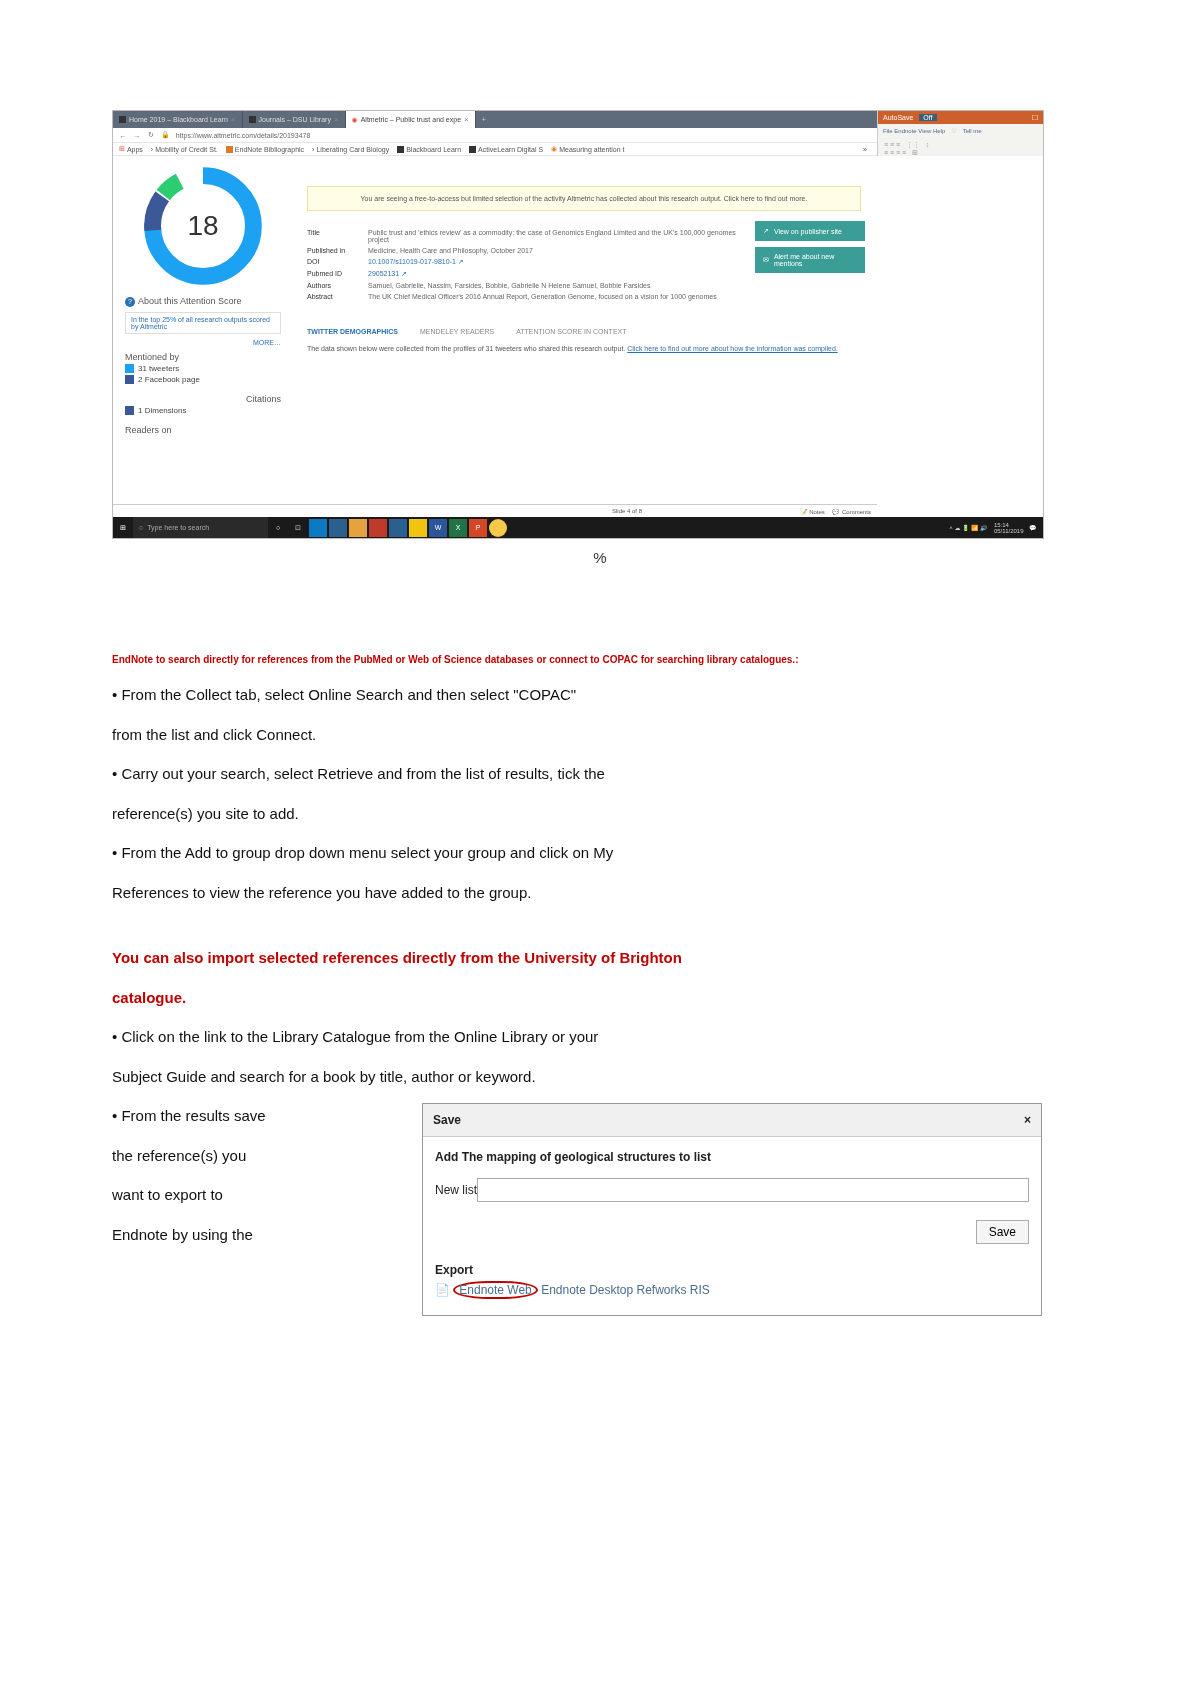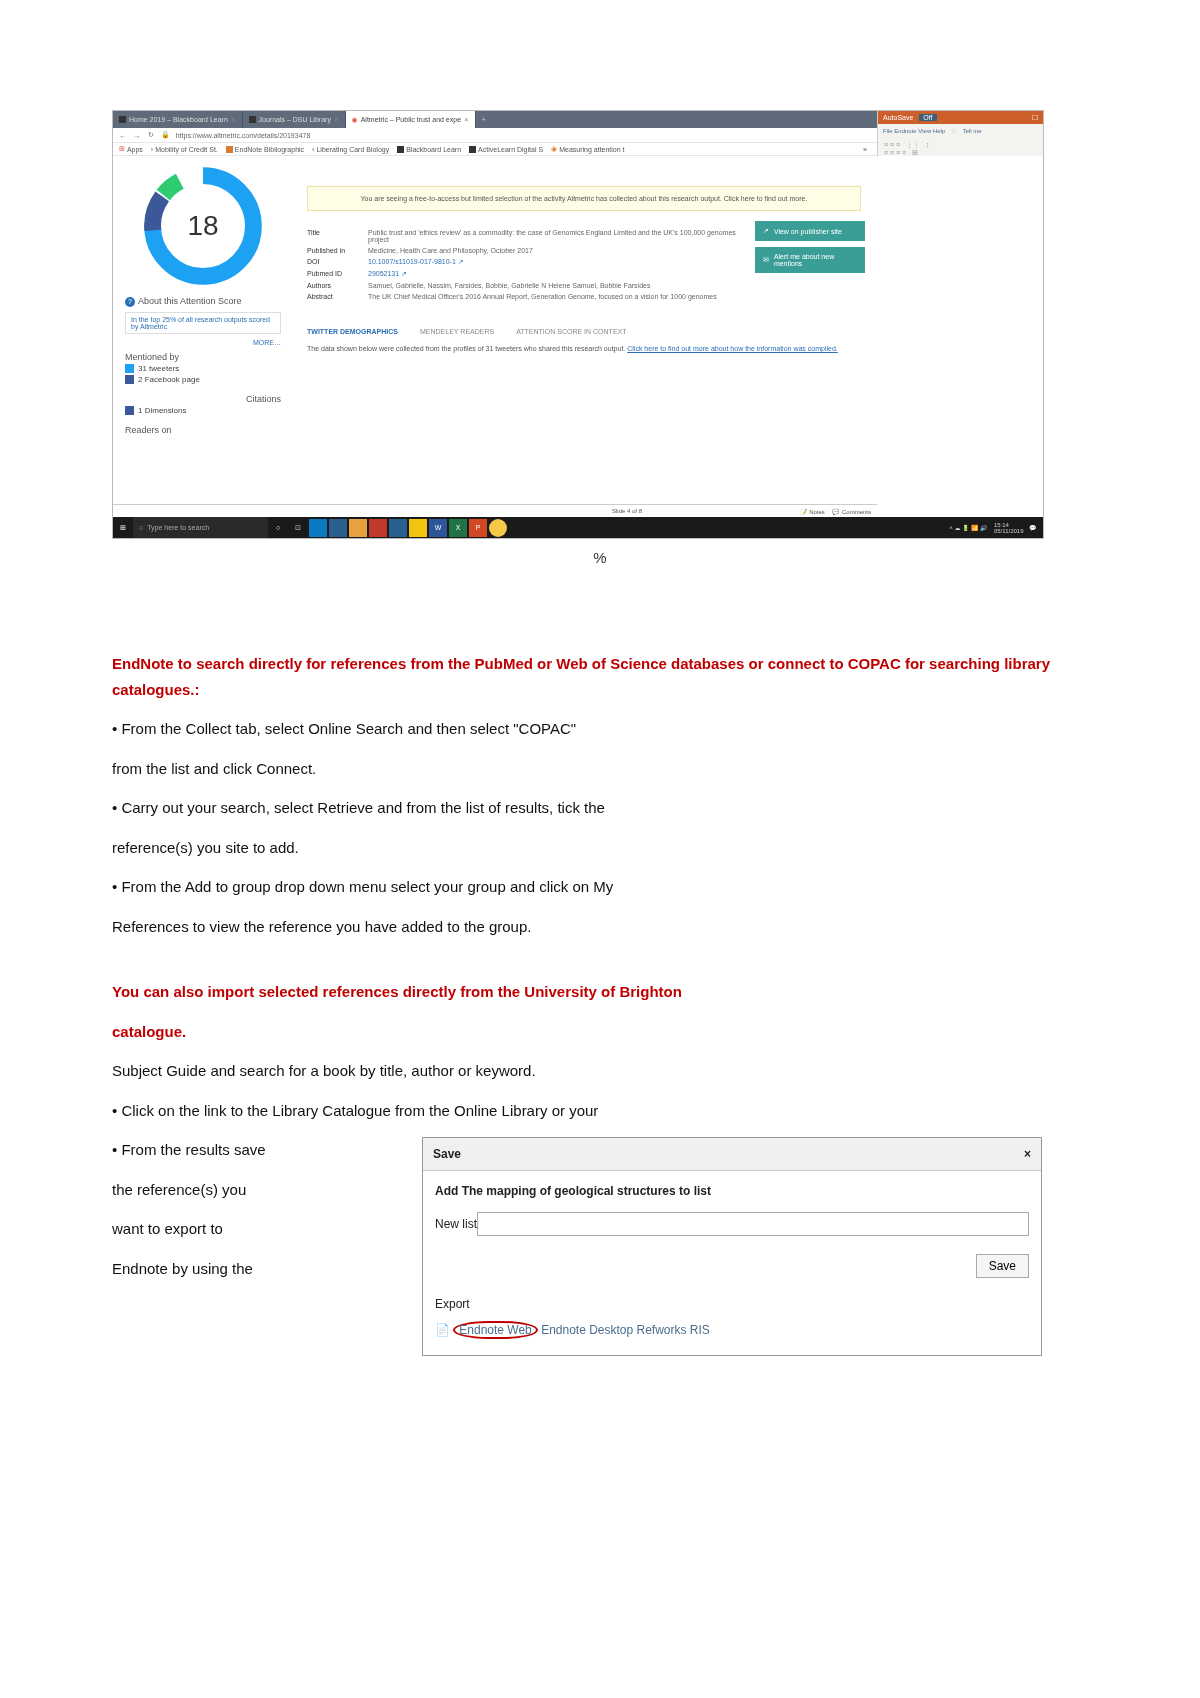--- a/index.html
+++ b/index.html
@@ -236,21 +236,21 @@
     
     .doc-section {
       margin-top: 85px;
       font-size: 15px;
       color: #111;
       line-height: 1.7;
     }
     .red-heading {
       color: #c00000;
       font-weight: bold;
-      font-size: 15px;
+      font-size: 10px;
       margin-bottom: 18px;
     }
     .doc-section p { margin-bottom: 14px; }
     .red-sub {
       color: #c00000;
       font-weight: bold;
       margin-top: 40px;
       margin-bottom: 10px;
     }
     .two-col {
@@ -274,21 +274,21 @@
       display: flex;
       justify-content: space-between;
       align-items: center;
     }
     .save-body { padding: 10px 12px 14px 12px; }
     .save-sub { font-weight: bold; margin-bottom: 10px; }
     .save-row { display: flex; align-items: center; gap: 0; margin-bottom: 18px; }
     .save-input { flex: 1; height: 24px; border: 1px solid #aaa; }
     .save-btn-row { text-align: right; margin-bottom: 16px; }
     .save-btn { border: 1px solid #aaa; background: #f5f5f5; padding: 4px 12px; font-size: 12px; }
-    .export-label { font-weight: normal; margin-bottom: 6px; }
+    .export-label { font-weight: bold; }
     .export-links { color: #4a6d8f; }
     .endnote-circle {
       border: 2px solid #c00000;
       border-radius: 50% / 60%;
       padding: 0 4px;
     }
     
     .footer-bar {
       position: absolute;
       bottom: 21px;
@@ -503,22 +503,22 @@
     <p class="red-heading">EndNote to search directly for references from the PubMed or Web of Science databases or connect to COPAC for searching library catalogues.:</p>
     <p>• From the Collect tab, select Online Search and then select "COPAC"</p>
     <p>from the list and click Connect.</p>
     <p>• Carry out your search, select Retrieve and from the list of results, tick the</p>
     <p>reference(s) you site to add.</p>
     <p>• From the Add to group drop down menu select your group and click on My</p>
     <p>References to view the reference you have added to the group.</p>
 
     <p class="red-sub">You can also import selected references directly from the University of Brighton</p>
     <p class="red-sub" style="margin-top:0;">catalogue.</p>
+    <p>• Click on the link to the Library Catalogue from the Online Library or your</p>
     <p>Subject Guide and search for a book by title, author or keyword.</p>
-    <p>• Click on the link to the Library Catalogue from the Online Library or your</p>
 
     <div class="two-col">
       <div class="left-text">
         <p>• From the results save</p>
         <p>the reference(s) you</p>
         <p>want to export to</p>
         <p>Endnote by using the</p>
       </div>
       <div class="save-box">
         <div class="save-title">

